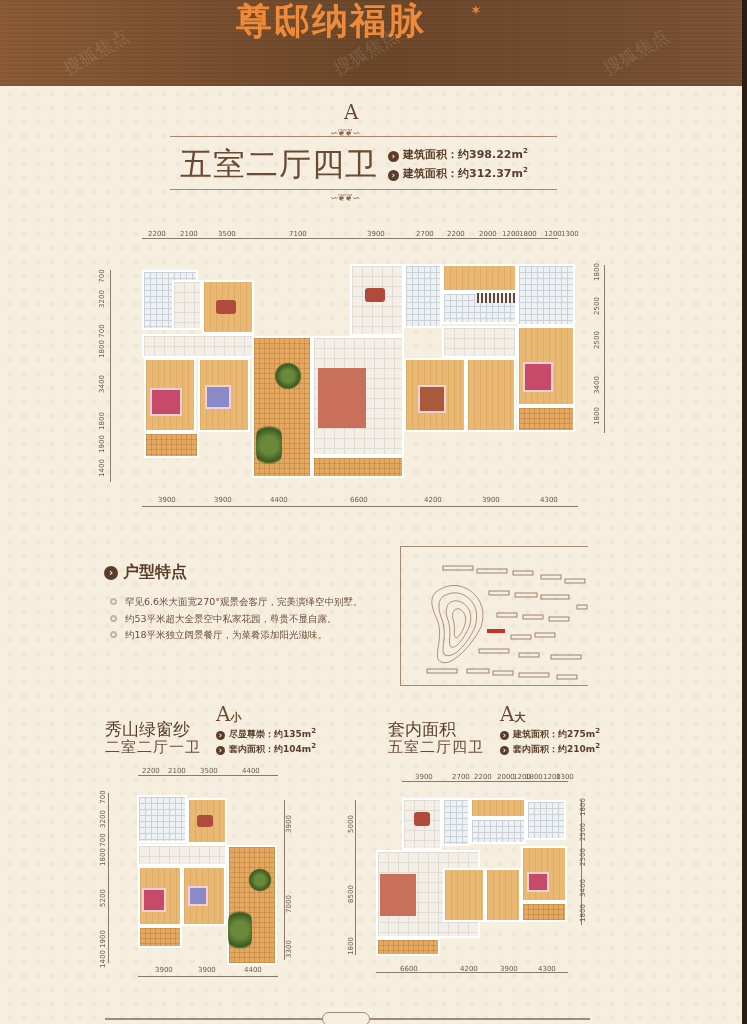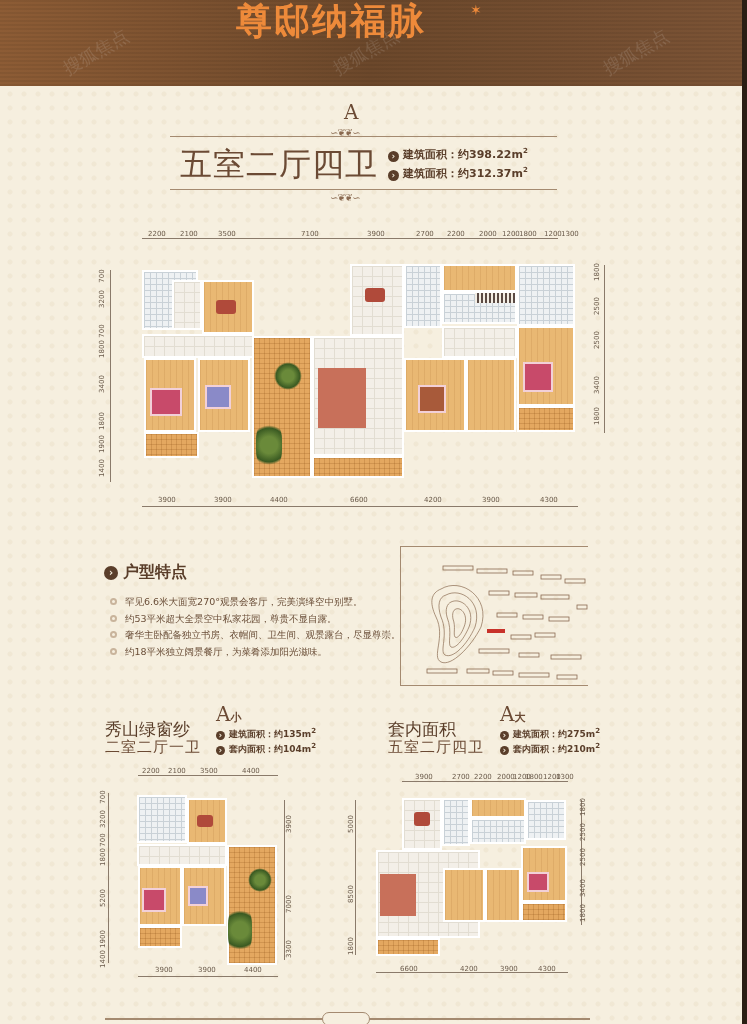--- a/index.html
+++ b/index.html
@@ -73,21 +73,21 @@
   <div class="area" style="left:388px;top:166px"><span class="dot">›</span><span>建筑面积：约312.37m</span><sup>2</sup></div>
   <div class="rule" style="left:170px;top:189px;width:387px"></div>
   <div class="orn" style="left:330px;top:192px">∽❦❦∽</div>
 
   <div class="plan" style="left:0;top:0">
 
     <div class="dimline" style="left:142px;top:238px;width:416px;height:1px"></div>
     <span class="dim" style="left:148px;top:230px">2200</span>
     <span class="dim" style="left:180px;top:230px">2100</span>
     <span class="dim" style="left:218px;top:230px">3500</span>
-    <span class="dim" style="left:301px;top:230px">7100</span>
+    <span class="dim" style="left:289px;top:230px">7100</span>
     <span class="dim" style="left:367px;top:230px">3900</span>
     <span class="dim" style="left:416px;top:230px">2700</span>
     <span class="dim" style="left:447px;top:230px">2200</span>
     <span class="dim" style="left:479px;top:230px">2000</span>
     <span class="dim" style="left:502px;top:230px">1200</span>
     <span class="dim" style="left:519px;top:230px">1800</span>
     <span class="dim" style="left:544px;top:230px">1200</span>
     <span class="dim" style="left:561px;top:230px">1300</span>
 
     <div class="dimline" style="left:110px;top:270px;width:1px;height:212px"></div>
@@ -147,21 +147,20 @@
     <span class="dim" style="left:350px;top:496px">6600</span>
     <span class="dim" style="left:424px;top:496px">4200</span>
     <span class="dim" style="left:482px;top:496px">3900</span>
     <span class="dim" style="left:540px;top:496px">4300</span>
   </div>
 
   <div class="feat-title"><span class="dot">›</span><span>户型特点</span></div>
   <ul class="feat-list">
     <li><span class="b"></span><span>罕见6.6米大面宽270°观景会客厅，完美演绎空中别墅。</span></li>
     <li><span class="b"></span><span>约53平米超大全景空中私家花园，尊贵不显自露。</span></li>
-    <li><span class="b"></span><span>奢华主卧配备独立书房、衣帽间、卫生间、观景露台，尽显尊崇。</span></li>
     <li><span class="b"></span><span>约18平米独立阔景餐厅，为菜肴添加阳光滋味。</span></li>
   </ul>
 
   <div class="sitemap">
     <svg width="188" height="140" viewBox="0 0 188 140">
       <g fill="none" stroke="#8a6a50" stroke-width="0.7">
         <path d="M40 42 C60 30 90 50 80 80 C70 100 50 120 40 115 C30 110 45 90 35 70 C28 55 30 46 40 42Z"></path>
         <path d="M45 48 C60 40 82 55 74 80 C66 98 52 112 44 108 C38 104 48 88 40 70 C36 58 38 50 45 48Z"></path>
         <path d="M50 55 C60 50 75 62 68 80 C62 94 54 102 50 100 C46 97 52 85 46 70 C44 62 46 57 50 55Z"></path>
         <path d="M55 62 C60 60 68 68 63 80 C60 88 56 92 54 90 C52 87 55 80 52 72 C51 67 52 63 55 62Z"></path>
@@ -190,21 +189,21 @@
           <rect x="118" y="126" width="30" height="4"></rect>
           <rect x="156" y="128" width="20" height="4"></rect>
       </g>
       <rect x="86" y="82" width="18" height="4" fill="#c8322a"></rect>
     </svg>
   </div>
 
   <div class="sub-name" style="left:105px;top:718px">秀山绿窗纱</div>
   <div class="sub-type" style="left:105px;top:738px">二室二厅一卫</div>
   <div class="sub-letter" style="left:216px;top:702px"><span>A</span><small>小</small></div>
-  <div class="area" style="left:216px;top:727px;font-size:9px"><span class="dot" style="width:9px;height:9px;line-height:9px">›</span><span>建筑面积：约135m</span><sup>2</sup></div>
+  <div class="area" style="left:216px;top:727px;font-size:9px"><span class="dot" style="width:9px;height:9px;line-height:9px">›</span><span>尽显尊崇：约135m</span><sup>2</sup></div>
   <div class="area" style="left:216px;top:742px;font-size:9px"><span class="dot" style="width:9px;height:9px;line-height:9px">›</span><span>套内面积：约104m</span><sup>2</sup></div>
 
   <div class="plan" style="left:0;top:0">
     <div class="dimline" style="left:138px;top:775px;width:140px;height:1px"></div>
     <span class="dim" style="left:142px;top:767px">2200</span>
     <span class="dim" style="left:168px;top:767px">2100</span>
     <span class="dim" style="left:200px;top:767px">3500</span>
     <span class="dim" style="left:242px;top:767px">4400</span>
     <div class="dimline" style="left:108px;top:793px;width:1px;height:170px"></div>
     <span class="vdim" style="left:96px;top:793px">700</span>

